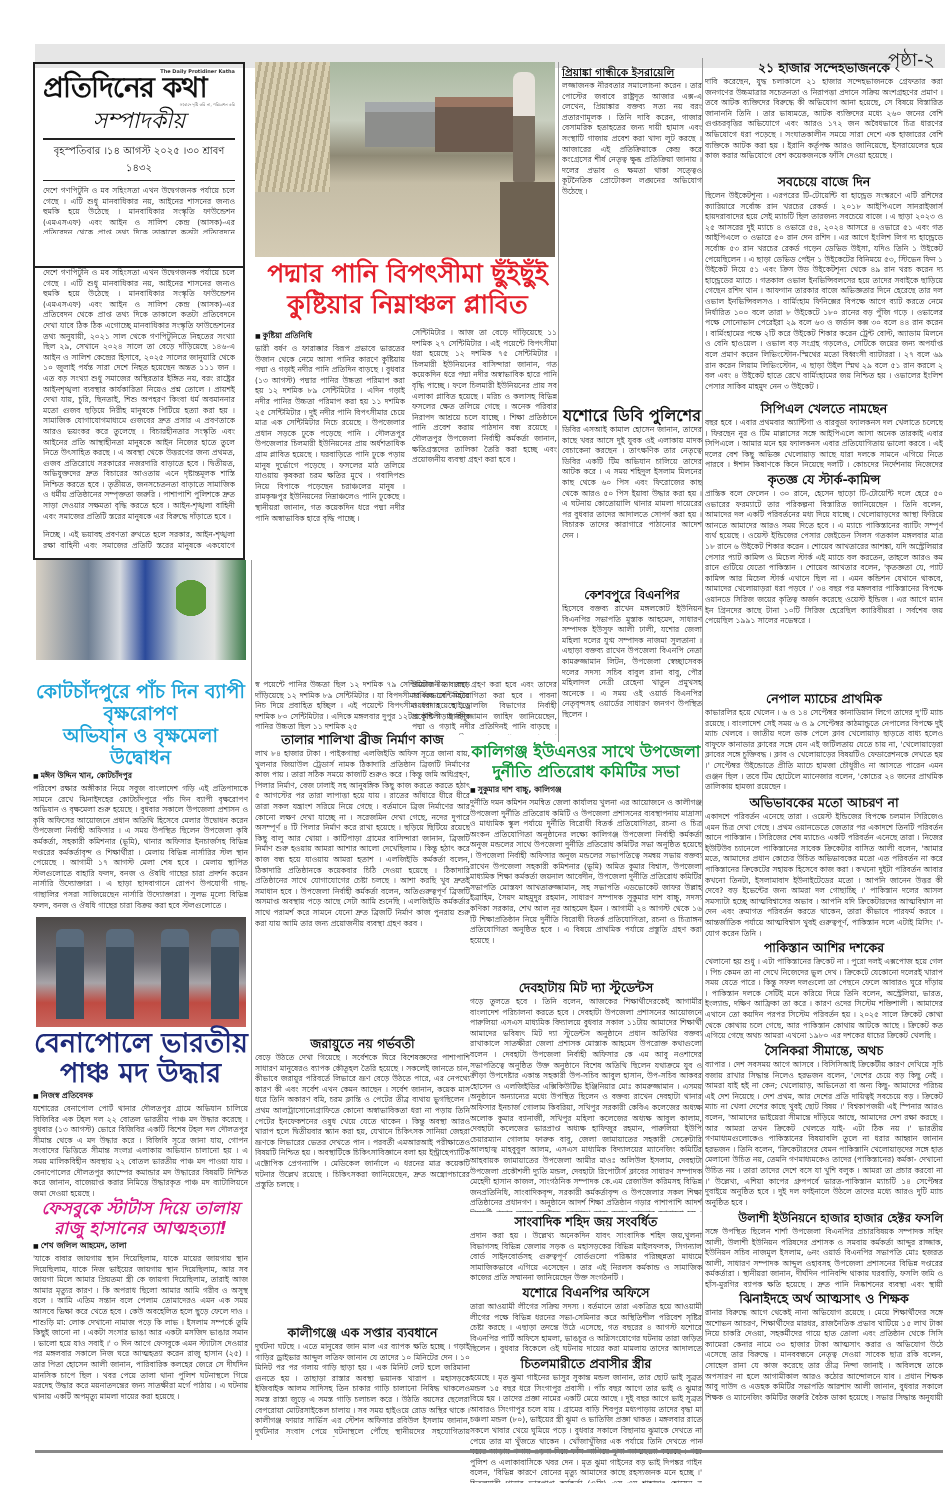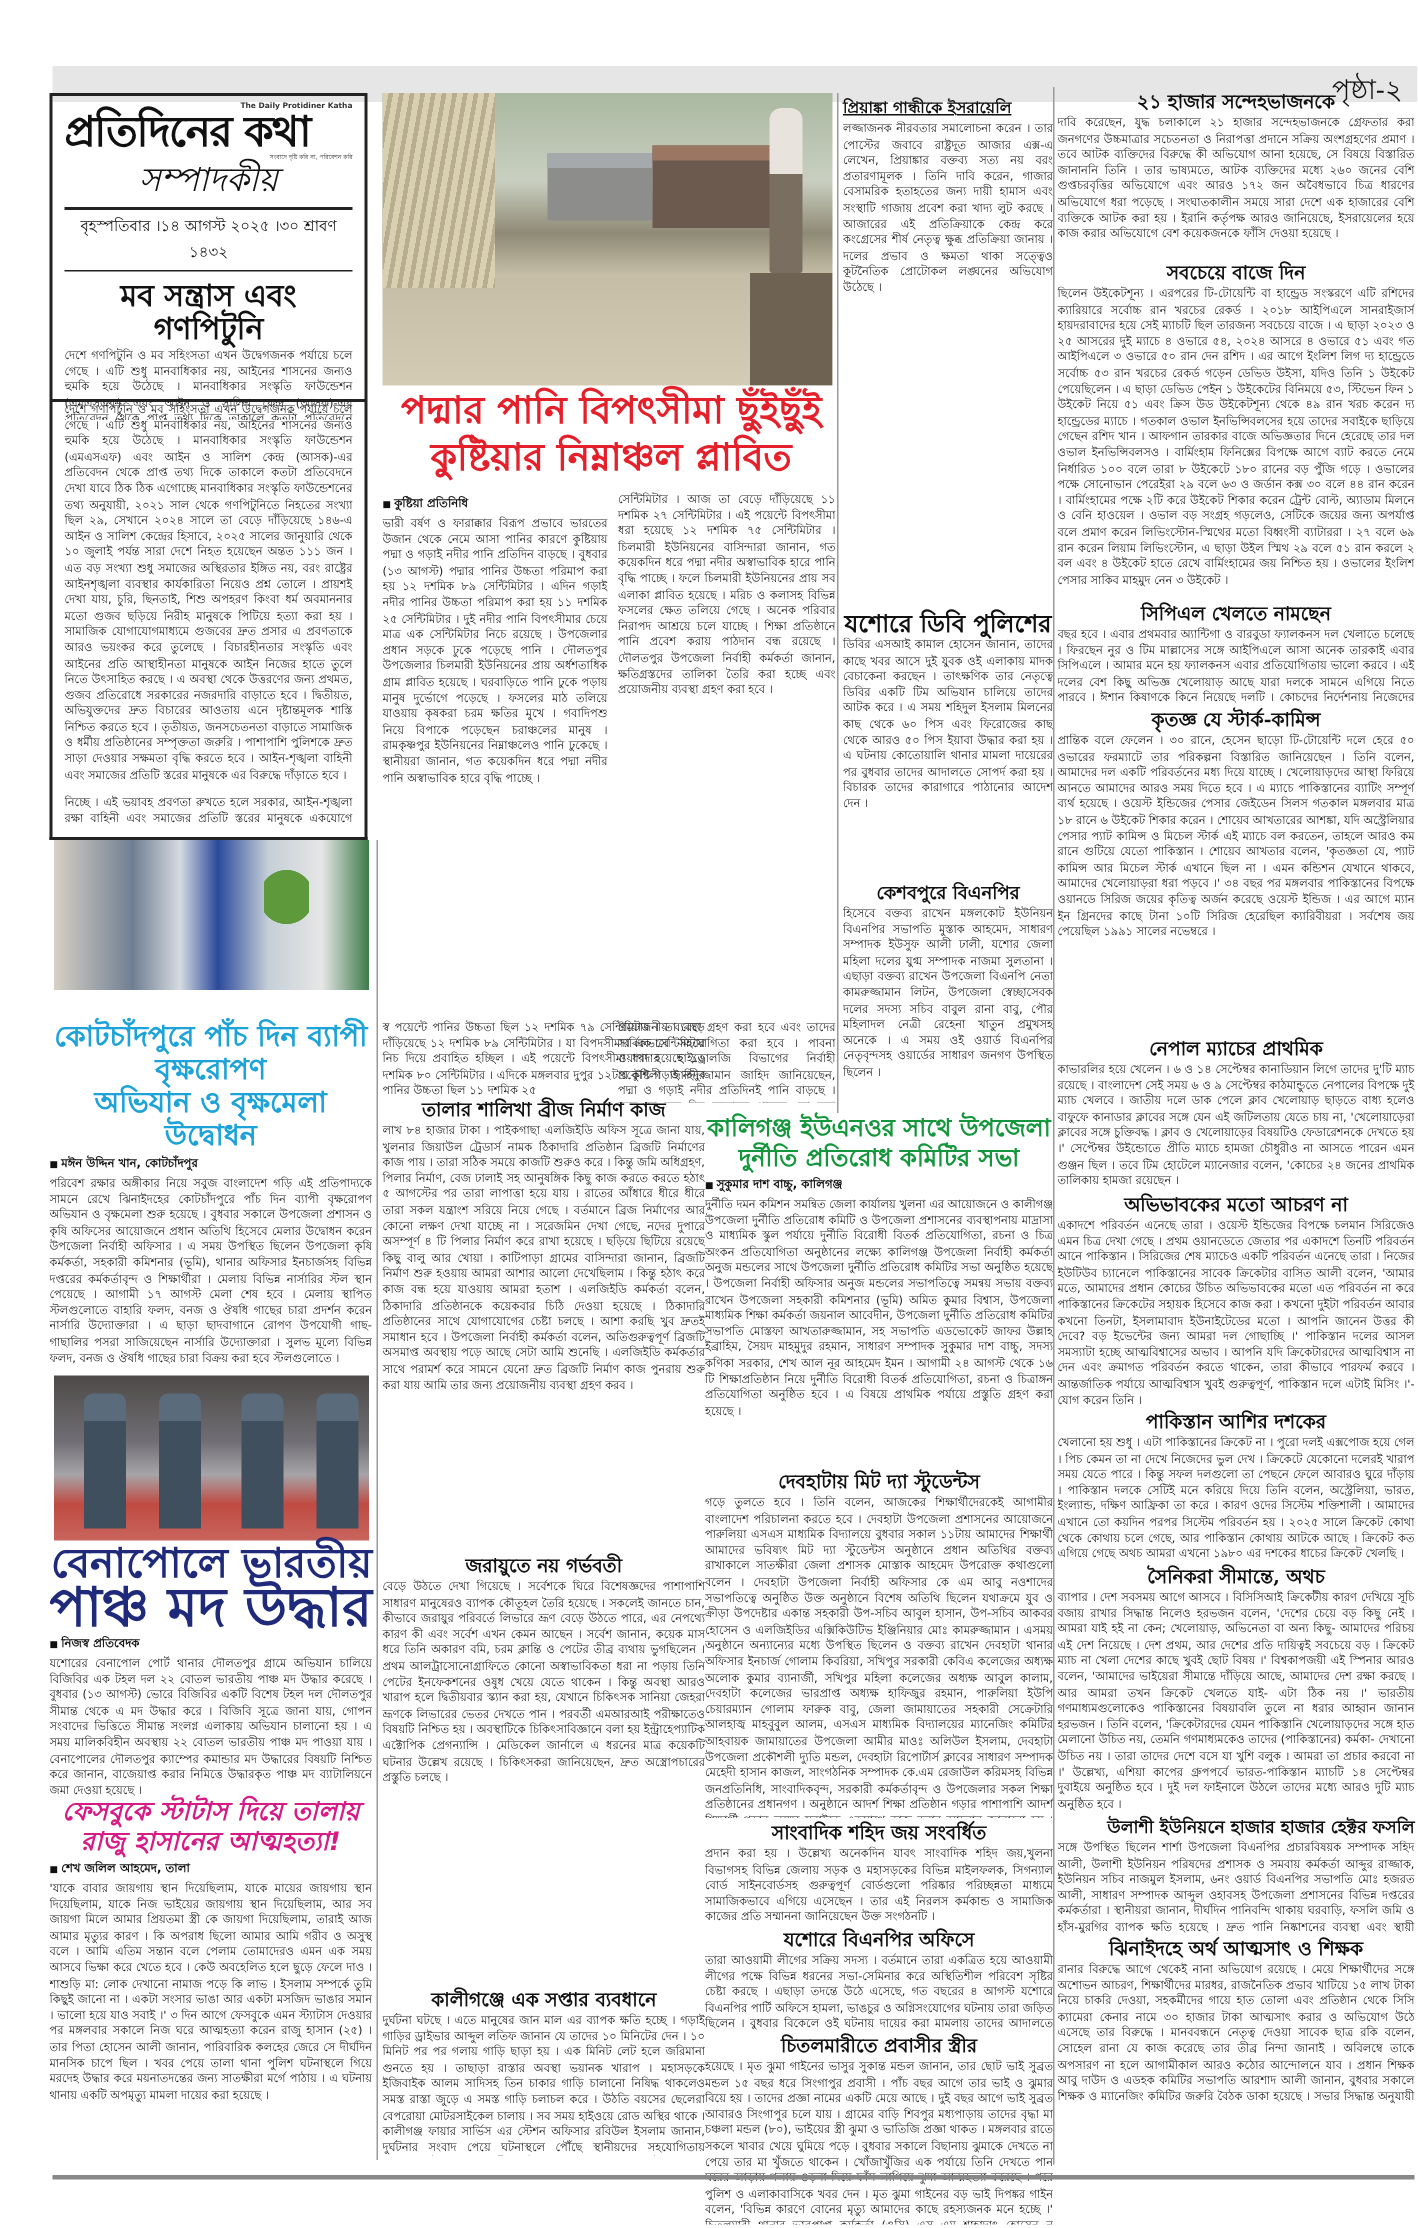--- a/index.html
+++ b/index.html
@@ -55,21 +55,20 @@
 <div class="topbar">
   <span class="page-num">পৃষ্ঠা-২</span>
 </div>
 
 <div class="editorial">
   <div class="ed-paper-en">The Daily Protidiner Katha</div>
   <div class="ed-paper-bn">প্রতিদিনের কথা</div>
   <div class="ed-tagline">সংবাদে দৃষ্টি করি না, পরিবেশন করি</div>
   <div class="ed-label">সম্পাদকীয়</div>
   <div class="ed-date">বৃহস্পতিবার ।১৪ আগস্ট ২০২৫ ।৩০ শ্রাবণ ১৪৩২</div>
-  <div class="ed-headline">মব সন্ত্রাস এবং গণপিটুনি</div>
   <div class="body-text" style="height:48px;margin-top:2px;">দেশে গণপিটুনি ও মব সহিংসতা এখন উদ্বেগজনক পর্যায়ে চলে গেছে । এটি শুধু মানবাধিকার নয়, আইনের শাসনের জন্যও হুমকি হয়ে উঠেছে । মানবাধিকার সংস্কৃতি ফাউন্ডেশন (এমএসএফ) এবং আইন ও সালিশ কেন্দ্র (আসক)-এর প্রতিবেদন থেকে প্রাপ্ত তথ্য দিকে তাকালে কতটা প্রতিবেদনে দেখা যাবে ঠিক ঠিক এগোচ্ছে মানবাধিকার সংস্কৃতি ফাউন্ডেশনের তথ্য অনুযায়ী, ২০২১ সাল থেকে গণপিটুনিতে নিহতের সংখ্যা ছিল ২৯, সেখানে ২০২৪ সালে তা বেড়ে দাঁড়িয়েছে ১৪৬-এ আইন ও সালিশ কেন্দ্রের হিসাবে, ২০২৫ সালের জানুয়ারি থেকে ১০ জুলাই পর্যন্ত সারা দেশে নিহত হয়েছেন অন্তত ১১১ জন । এত বড় সংখ্যা শুধু সমাজের অস্থিরতার ইঙ্গিত নয়, বরং রাষ্ট্রের আইনশৃঙ্খলা ব্যবস্থার কার্যকারিতা নিয়েও প্রশ্ন তোলে । প্রায়শই দেখা যায়, চুরি, ছিনতাই, শিশু অপহরণ কিংবা ধর্ম অবমাননার মতো গুজব ছড়িয়ে নিরীহ মানুষকে পিটিয়ে হত্যা করা হয় । সামাজিক যোগাযোগমাধ্যমে গুজবের দ্রুত প্রসার এ প্রবণতাকে আরও ভয়ংকর করে তুলেছে । বিচারহীনতার সংস্কৃতি এবং আইনের প্রতি আস্থাহীনতা মানুষকে আইন নিজের হাতে তুলে নিতে উৎসাহিত করছে । এ অবস্থা থেকে উত্তরণের জন্য প্রথমত, গুজব প্রতিরোধে সরকারের নজরদারি বাড়াতে হবে । দ্বিতীয়ত, অভিযুক্তদের দ্রুত বিচারের আওতায় এনে দৃষ্টান্তমূলক শাস্তি নিশ্চিত করতে হবে । তৃতীয়ত, জনসচেতনতা বাড়াতে সামাজিক ও ধর্মীয় প্রতিষ্ঠানের সম্পৃক্ততা জরুরি । পাশাপাশি পুলিশকে দ্রুত সাড়া দেওয়ার সক্ষমতা বৃদ্ধি করতে হবে । আইন-শৃঙ্খলা বাহিনী এবং সমাজের প্রতিটি স্তরের মানুষকে এর বিরুদ্ধে দাঁড়াতে হবে ।</div>
 </div>
 <div class="ed-body-box">
   <div class="body-text" style="height:262px;">দেশে গণপিটুনি ও মব সহিংসতা এখন উদ্বেগজনক পর্যায়ে চলে গেছে । এটি শুধু মানবাধিকার নয়, আইনের শাসনের জন্যও হুমকি হয়ে উঠেছে । মানবাধিকার সংস্কৃতি ফাউন্ডেশন (এমএসএফ) এবং আইন ও সালিশ কেন্দ্র (আসক)-এর প্রতিবেদন থেকে প্রাপ্ত তথ্য দিকে তাকালে কতটা প্রতিবেদনে দেখা যাবে ঠিক ঠিক এগোচ্ছে মানবাধিকার সংস্কৃতি ফাউন্ডেশনের তথ্য অনুযায়ী, ২০২১ সাল থেকে গণপিটুনিতে নিহতের সংখ্যা ছিল ২৯, সেখানে ২০২৪ সালে তা বেড়ে দাঁড়িয়েছে ১৪৬-এ আইন ও সালিশ কেন্দ্রের হিসাবে, ২০২৫ সালের জানুয়ারি থেকে ১০ জুলাই পর্যন্ত সারা দেশে নিহত হয়েছেন অন্তত ১১১ জন । এত বড় সংখ্যা শুধু সমাজের অস্থিরতার ইঙ্গিত নয়, বরং রাষ্ট্রের আইনশৃঙ্খলা ব্যবস্থার কার্যকারিতা নিয়েও প্রশ্ন তোলে । প্রায়শই দেখা যায়, চুরি, ছিনতাই, শিশু অপহরণ কিংবা ধর্ম অবমাননার মতো গুজব ছড়িয়ে নিরীহ মানুষকে পিটিয়ে হত্যা করা হয় । সামাজিক যোগাযোগমাধ্যমে গুজবের দ্রুত প্রসার এ প্রবণতাকে আরও ভয়ংকর করে তুলেছে । বিচারহীনতার সংস্কৃতি এবং আইনের প্রতি আস্থাহীনতা মানুষকে আইন নিজের হাতে তুলে নিতে উৎসাহিত করছে । এ অবস্থা থেকে উত্তরণের জন্য প্রথমত, গুজব প্রতিরোধে সরকারের নজরদারি বাড়াতে হবে । দ্বিতীয়ত, অভিযুক্তদের দ্রুত বিচারের আওতায় এনে দৃষ্টান্তমূলক শাস্তি নিশ্চিত করতে হবে । তৃতীয়ত, জনসচেতনতা বাড়াতে সামাজিক ও ধর্মীয় প্রতিষ্ঠানের সম্পৃক্ততা জরুরি । পাশাপাশি পুলিশকে দ্রুত সাড়া দেওয়ার সক্ষমতা বৃদ্ধি করতে হবে । আইন-শৃঙ্খলা বাহিনী এবং সমাজের প্রতিটি স্তরের মানুষকে এর বিরুদ্ধে দাঁড়াতে হবে ।</div>
   <div class="body-text" style="height:22px;">নিচ্ছে । এই ভয়াবহ প্রবণতা রুখতে হলে সরকার, আইন-শৃঙ্খলা রক্ষা বাহিনী এবং সমাজের প্রতিটি স্তরের মানুষকে একযোগে কাজ করতে হবে ।</div>
 </div>
 
 <div class="photo photo-tree">
   <div class="plant"></div>
 </div>
@@ -81,21 +80,21 @@
 </div>
 
 <div class="photo photo-bgb">
   <div class="soldier" style="left:20px;"></div>
   <div class="soldier" style="left:70px;"></div>
   <div class="soldier" style="left:125px;"></div>
   <div class="soldier" style="left:175px;"></div>
 </div>
 <div class="col" style="left:33px;top:1028px;width:215px;">
   <div class="hl-navy" style="font-size:27px;line-height:30px;text-align:right;">বেনাপোলে ভারতীয়</div>
-  <div class="hl-navy" style="font-size:36px;line-height:30px;">পাঞ্চ মদ উদ্ধার</div>
+  <div class="hl-navy" style="font-size:27px;line-height:30px;">পাঞ্চ মদ উদ্ধার</div>
   <div class="byline">নিজস্ব প্রতিবেদক</div>
   <div class="body-text" style="height:105px;">যশোরের বেনাপোল পোর্ট থানার দৌলতপুর গ্রামে অভিযান চালিয়ে বিজিবির এক টহল দল ২২ বোতল ভারতীয় পাঞ্চ মদ উদ্ধার করেছে । বুধবার (১৩ আগস্ট) ভোরে বিজিবির একটি বিশেষ টহল দল দৌলতপুর সীমান্ত থেকে এ মদ উদ্ধার করে । বিজিবি সূত্রে জানা যায়, গোপন সংবাদের ভিত্তিতে সীমান্ত সংলগ্ন এলাকায় অভিযান চালানো হয় । এ সময় মালিকবিহীন অবস্থায় ২২ বোতল ভারতীয় পাঞ্চ মদ পাওয়া যায় । বেনাপোলের দৌলতপুর ক্যাম্পের কমান্ডার মদ উদ্ধারের বিষয়টি নিশ্চিত করে জানান, বাজেয়াপ্ত করার নিমিত্তে উদ্ধারকৃত পাঞ্চ মদ ব্যাটালিয়নে জমা দেওয়া হয়েছে ।</div>
 </div>
 <div class="col" style="left:33px;top:1198px;width:215px;">
   <div class="hl-magenta" style="font-size:17px;line-height:20px;">ফেসবুকে স্টাটাস দিয়ে তালায়</div>
   <div class="hl-magenta" style="font-size:17px;line-height:20px;">রাজু হাসানের আত্মহত্যা!</div>
   <div class="byline">শেখ জলিল আহমেদ, তালা</div>
   <div class="body-text" style="height:200px;">'যাকে বাবার জায়গায় স্থান দিয়েছিলাম, যাকে মায়ের জায়গায় স্থান দিয়েছিলাম, যাকে নিজ ভাইয়ের জায়গায় স্থান দিয়েছিলাম, আর সব জায়গা মিলে আমার প্রিয়তমা স্ত্রী কে জায়গা দিয়েছিলাম, তারাই আজ আমার মৃত্যুর কারণ । কি অপরাধ ছিলো আমার আমি গরীব ও অসুস্থ বলে । আমি এতিম সন্তান বলে পেলাম তোমাদেরও এমন এক সময় আসবে ভিক্ষা করে খেতে হবে । কেউ অবহেলিত হলে ছুড়ে ফেলে দাও । শাশুড়ি মা: লোক দেখানো নামাজ পড়ে কি লাভ । ইসলাম সম্পর্কে তুমি কিছুই জানো না । একটা সংসার ভাঙা আর একটা মসজিদ ভাঙার সমান । ভালো হয়ে যাও সবাই ।' ৩ দিন আগে ফেসবুকে এমন স্ট্যাটাস দেওয়ার পর মঙ্গলবার সকালে নিজ ঘরে আত্মহত্যা করেন রাজু হাসান (২৫) । তার পিতা হোসেন আলী জানান, পারিবারিক কলহের জেরে সে দীর্ঘদিন মানসিক চাপে ছিল । খবর পেয়ে তালা থানা পুলিশ ঘটনাস্থলে গিয়ে মরদেহ উদ্ধার করে ময়নাতদন্তের জন্য সাতক্ষীরা মর্গে পাঠায় । এ ঘটনায় থানায় একটি অপমৃত্যু মামলা দায়ের করা হয়েছে ।</div>
 </div>
 

